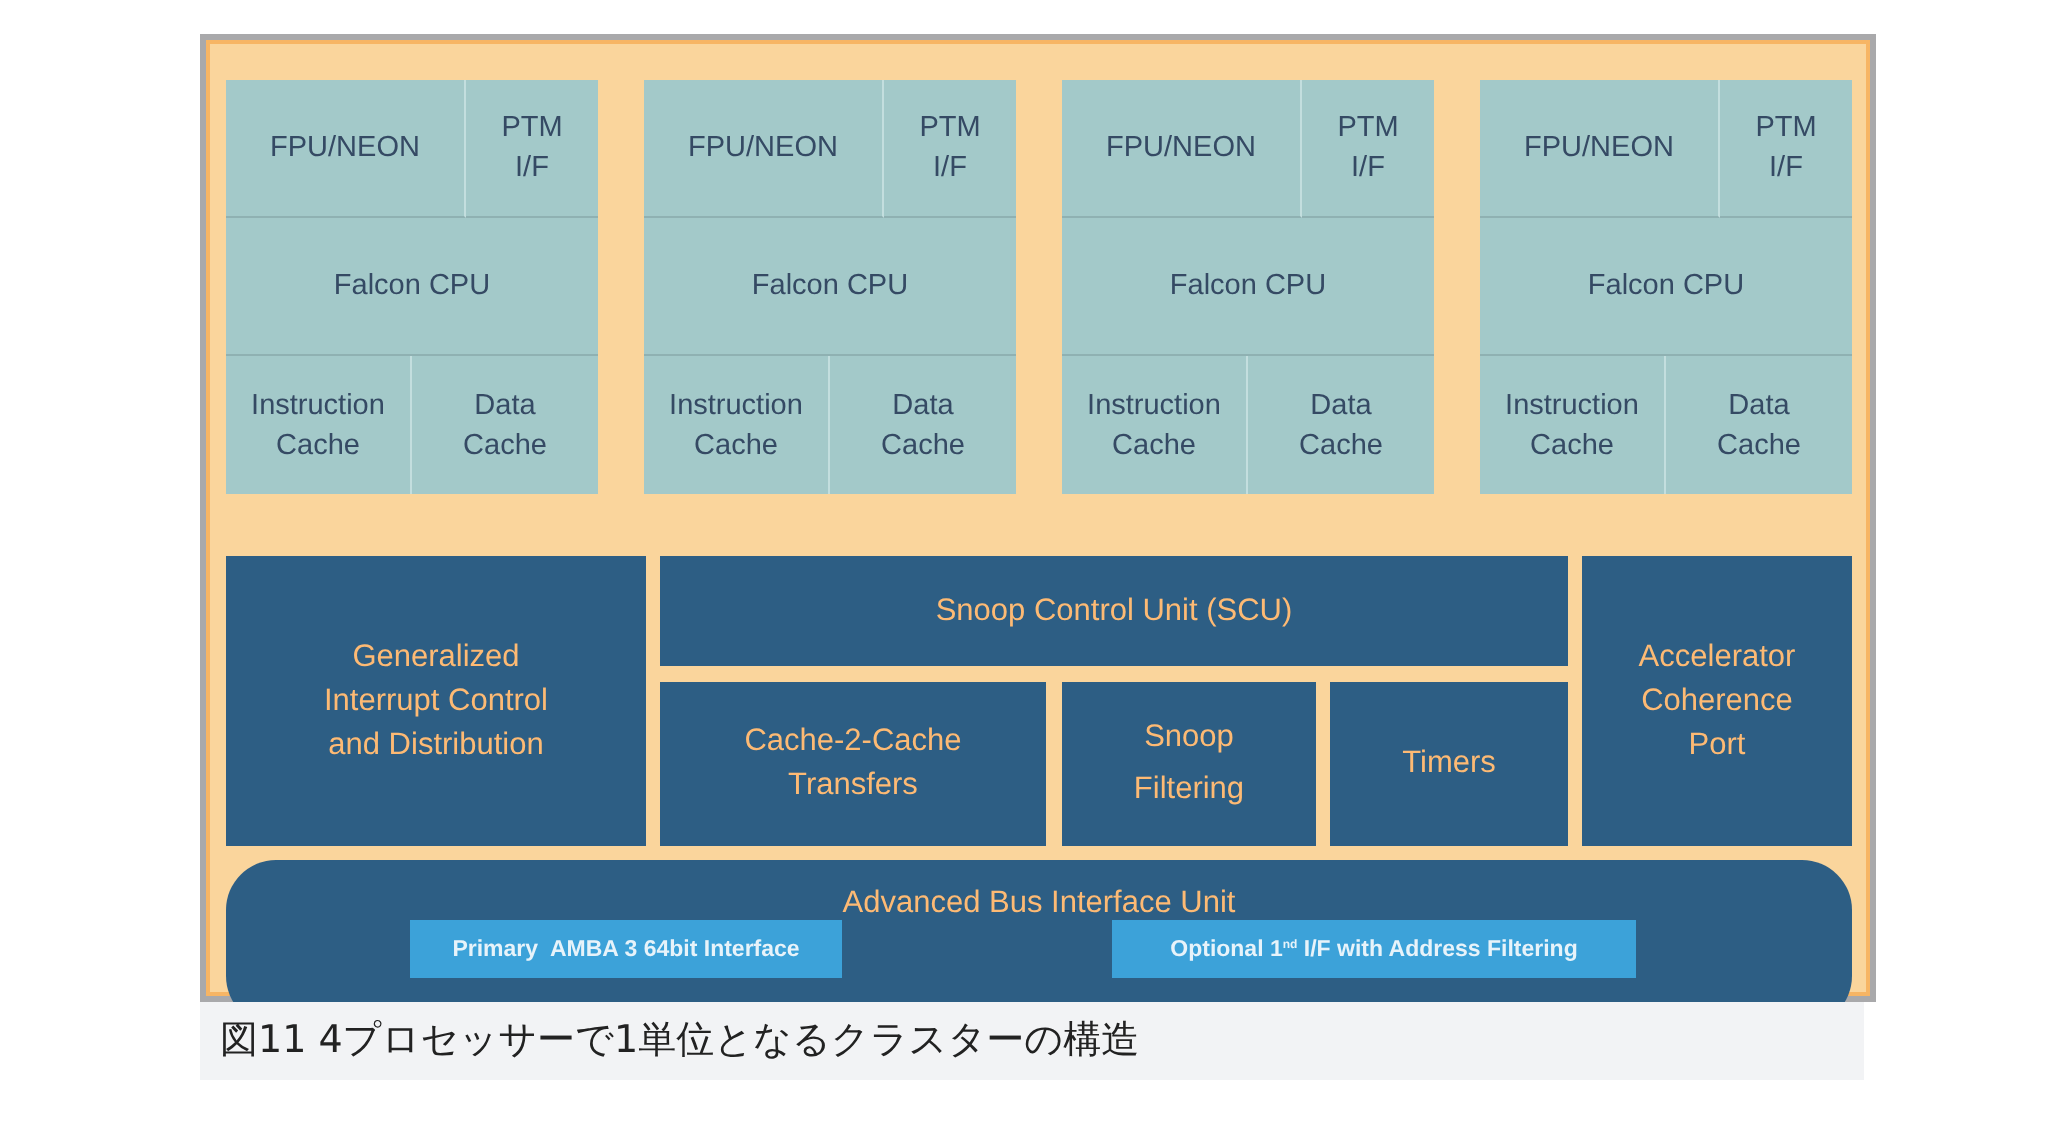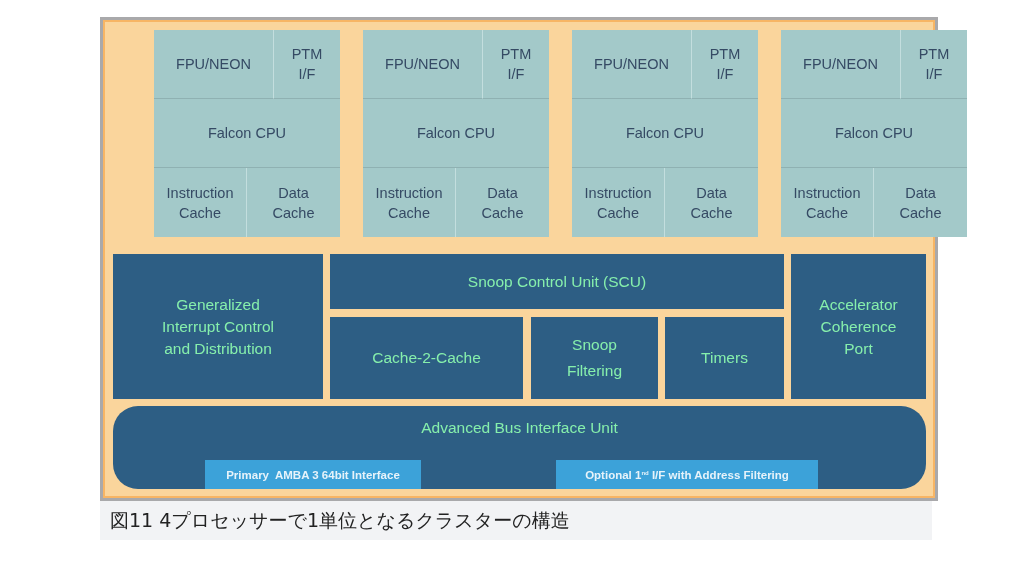--- a/index.html
+++ b/index.html
@@ -1,23 +1,23 @@
 <!DOCTYPE html>
 <html><head>
   <meta charset="utf-8">
   <style>
     html, body { margin: 0; padding: 0; background: #ffffff; }
     body { width: 1024px; height: 563px; position: relative; overflow: hidden; font-family: "Liberation Sans", sans-serif; }
     .frame { position: absolute; left: 100px; top: 17px; width: 838px; height: 484px; background: #a9a9ab; box-sizing: border-box; }
     .peach { position: absolute; left: 103px; top: 20px; width: 832px; height: 478px; background: #fad59c; box-sizing: border-box; border: 2px solid #f7b564; }
-    .cpu { position: absolute; top: 30px; width: 154px; height: 207px; margin-left: 41px; }
+    .cpu { position: absolute; top: 40px; width: 154px; height: 207px; }
     .cell { position: absolute; background: #a3c9c9; color: #354a64; display: flex; align-items: center; justify-content: center; text-align: center; font-size: 14.5px; line-height: 20px; box-sizing: border-box; }
     .cell.ln-r { border-right: 1px solid #c3dede; }
     .cell.ln-b { border-bottom: 1px solid #8fb1b2; }
-    .blue { position: absolute; background: #2d5e84; color: #86efac; display: flex; align-items: center; justify-content: center; text-align: center; font-size: 15.5px; line-height: 22px; box-sizing: border-box; }
+    .blue { position: absolute; background: #2d5e84; color: #fdba74; display: flex; align-items: center; justify-content: center; text-align: center; font-size: 15.5px; line-height: 22px; box-sizing: border-box; margin-top: 24px; }
     .tag { position: absolute; background: #3ca2d9; color: #e7f3fa; font-size: 11.5px; display: flex; align-items: center; justify-content: center; font-weight: bold; }
     .caption { position: absolute; left: 100px; top: 501px; width: 832px; height: 39px; background: #f2f3f5; color: #222; font-size: 19px; line-height: 39px; padding-left: 10px; box-sizing: border-box; font-family: "DejaVu Sans", sans-serif; }
     sup { font-size: 6px; vertical-align: 4px; }
   </style>
 </head>
 <body>
 
 <div class="frame"></div>
 <div class="peach"></div>
 
@@ -136,20 +136,21 @@
     </div>
 </div>
 
 <div class="blue" style="left:330px;top:254px;width:454px;height:55px;">
   <span>Snoop Control Unit (SCU)</span>
 </div>
 
 <div class="blue" style="left:330px;top:317px;width:193px;height:82px;">
   <div>
       <div>Cache-2-Cache</div>
+      <div>Transfers</div>
     </div>
 </div>
 
 <div class="blue" style="left:531px;top:317px;width:127px;height:82px;">
   <div style="line-height:26px;">
       <div>Snoop</div>
       <div>Filtering</div>
     </div>
 </div>
 

